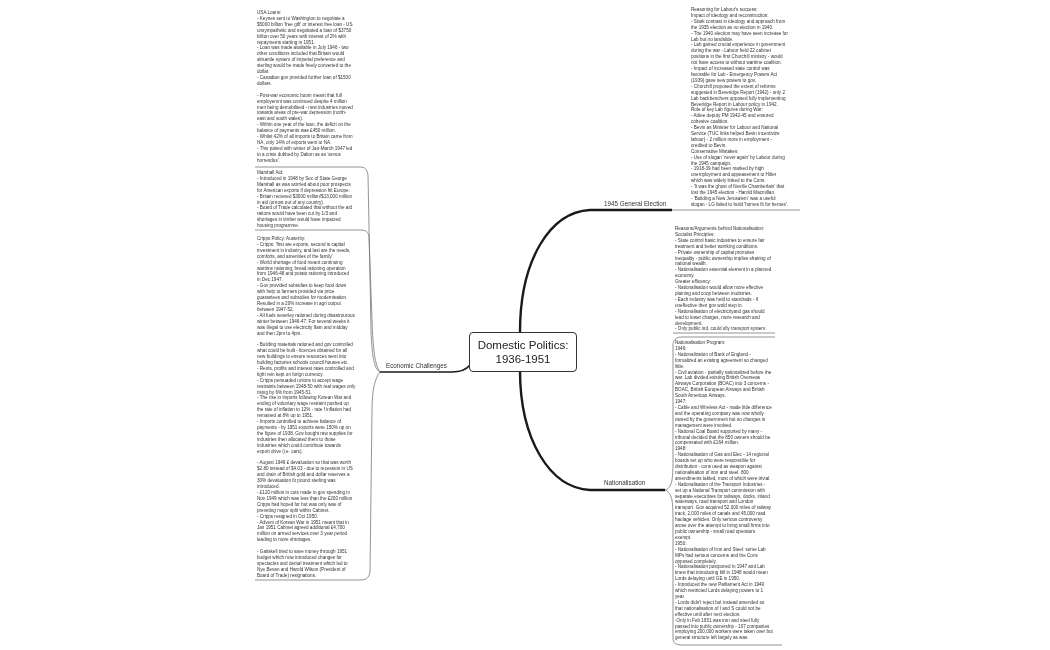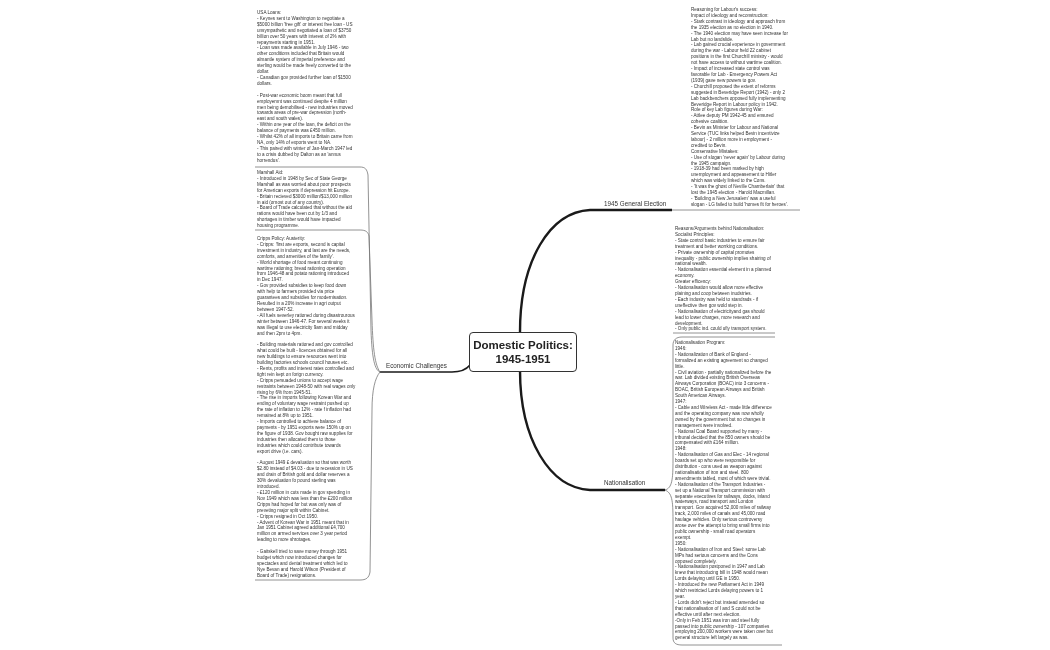--- a/index.html
+++ b/index.html
@@ -4,21 +4,21 @@
 <style>
   html, body { margin:0; padding:0; }
   body { width:1050px; height:650px; background:#ffffff; position:relative; overflow:hidden; font-family:"Liberation Sans", sans-serif; color:#222; }
   svg.links { position:absolute; left:0; top:0; width:1050px; height:650px; pointer-events:none; }
   .note { position:absolute; font-size:4.6px; line-height:5.9px; color:#333; white-space:pre-wrap; }
   .note .line { display:block; }
   .central {
     position:absolute; left:469px; top:332px; width:106px; height:38px;
     border:1.3px solid #333; border-radius:4px; background:#fff;
     display:flex; flex-direction:column; align-items:center; justify-content:center;
-    font-family:"Liberation Sans", sans-serif; font-weight:bold; font-size:11.5px; line-height:14px; color:#222; text-align:left;
+    font-family:"Liberation Sans", sans-serif; font-weight:normal; font-size:11.5px; line-height:14px; color:#222; text-align:left;
   }
   .branch-label { position:absolute; font-size:6.3px; color:#333; font-family:"Liberation Sans", sans-serif; }
 </style>
 </head>
 <body>
 
 <svg class="links" viewBox="0 0 1050 650">
 
   <path d="M 520 332 C 520 260, 550 212, 590 210 L 672 210" stroke="#1a1a1a" stroke-width="2.4" fill="none"></path>
   <path d="M 520 370 C 520 440, 550 488, 590 490 L 665 490" stroke="#1a1a1a" stroke-width="2.4" fill="none"></path>
@@ -30,21 +30,21 @@
 
   <path d="M 672 210 L 800 210" stroke="#777" stroke-width="0.8" fill="none"></path>
 
   <path d="M 665 490 C 672 488, 673 480, 673 460 L 673 345 C 673 340, 676 337, 682 337 L 775 337" stroke="#777" stroke-width="0.8" fill="none"></path>
   <path d="M 665 490 C 672 493, 673 500, 673 520 L 673 638 C 673 643, 676 645, 682 645 L 782 645" stroke="#777" stroke-width="0.8" fill="none"></path>
   <path d="M 673 333 L 775 333" stroke="#777" stroke-width="0.8" fill="none"></path>
 </svg>
 
 <div class="central">
   <span>Domestic Politics:</span>
-  <span>1945-1951</span>
+  <span>1936-1951</span>
 </div>
 
 <div class="branch-label" style="left:386px; top:362px;">Economic Challenges</div>
 <div class="branch-label" style="left:604px; top:200px;">1945 General Election</div>
 <div class="branch-label" style="left:604px; top:479px;">Nationalisation</div>
 
 <div class="note" style="left:257px; top:10px; width:120px;"><span class="line">USA Loans:</span><span class="line">- Keynes sent to Washington to negotiate a</span><span class="line">$5000 billion 'free gift' or interest free loan - US</span><span class="line">unsympathetic and negotiated a loan of $3750</span><span class="line">billion over 50 years with interest of 2% with</span><span class="line">repayments starting in 1951.</span><span class="line">- Loan was made available in July 1946 - two</span><span class="line">other conditions included that Britain would</span><span class="line">almantle system of imperial preference and</span><span class="line">sterling would be made freely converted to the</span><span class="line">dollar.</span><span class="line">- Canadian gov provided further loan of $1500</span><span class="line">dollars.</span><span class="line">&nbsp;</span><span class="line">- Post-war economic boom meant that full</span><span class="line">employemnt was continued despite 4 million</span><span class="line">men being demobilised - new industries moved</span><span class="line">towards areas of pre-war depression (north-</span><span class="line">east and south wales).</span><span class="line">- Within one year of the loan, the deficit on the</span><span class="line">balance of payments was £450 million.</span><span class="line">- Whilst 42% of all imports to Britain came from</span><span class="line">NA, only 14% of exports went to NA.</span><span class="line">- This paired with winter of Jan-March 1947 led</span><span class="line">to a crisis dubbed by Dalton as an 'annus</span><span class="line">horrendus'.</span></div>
 <div class="note" style="left:257px; top:170px; width:120px;"><span class="line">Marshall Aid:</span><span class="line">- Introduced in 1948 by Sec of State George</span><span class="line">Marshall as was worried about poor prospects</span><span class="line">for American exports if depression hit Europe.</span><span class="line">- Britain recieved $3000 million/$13,000 million</span><span class="line">in aid (ornost out of any country).</span><span class="line">- Board of Trade calculated that without the aid</span><span class="line">rations would have been cut by 1/3 and</span><span class="line">shortages in timber would have impacted</span><span class="line">housing programme.</span></div>
 <div class="note" style="left:257px; top:236px; width:120px;"><span class="line">Cripps Policy: Austerity:</span><span class="line">- Cripps: 'first are exports, second is capital</span><span class="line">investment in industry, and last are the needs,</span><span class="line">comforts, and amenities of the family'.</span><span class="line">- World shortage of food meant continuing</span><span class="line">wartime rationing; bread rationing operation</span><span class="line">from 1946-48 and potato rationing introduced</span><span class="line">in Dec 1947.</span><span class="line">- Gov provided subsidies to keep food down</span><span class="line">with help to farmers provided via price</span><span class="line">guarantees and subsidies for modernisation.</span><span class="line">Resulted in a 20% increase in agri output</span><span class="line">between 1947-52.</span><span class="line">- All fuels severley rationed during disastrourous</span><span class="line">winter between 1946-47. For several weeks it</span><span class="line">was illegal to use electricity 9am and midday</span><span class="line">and then 2pm to 4pm.</span><span class="line">&nbsp;</span><span class="line">- Building materials rationed and gov controlled</span><span class="line">what could be built - licences obtained for all</span><span class="line">new buildings to ensure resources went into</span><span class="line">building factories schools council houses etc.</span><span class="line">- Rents, profits and interest rates controlled and</span><span class="line">tight rein kept on forign currency.</span><span class="line">- Cripps persuaded unions to accept wage</span><span class="line">restraints between 1948-50 with real wages only</span><span class="line">rising by 6% from 1945-51.</span><span class="line">- The rise in imports following Korean War and</span><span class="line">ending of voluntary wage restraint pushed up</span><span class="line">the rate of inflation to 12% - rate f inflation had</span><span class="line">remained at 8% up to 1951.</span><span class="line">- Imports controlled to achieve balance of</span><span class="line">payments - by 1951 exports were 150% up on</span><span class="line">the figure of 1938. Gov bought raw supplies for</span><span class="line">industries then allocated them to those</span><span class="line">industries which could contribute towards</span><span class="line">export drive (i.e. cars).</span><span class="line">&nbsp;</span><span class="line">- August 1949 £ devaluation so that was worth</span><span class="line">$2.80 instead of $4.03 - due to recession in US</span><span class="line">and drain of British gold and dollar reserves a</span><span class="line">30% devaluation fo pound sterling was</span><span class="line">introduced.</span><span class="line">- £120 million in cuts made in gov spending in</span><span class="line">Nov 1949 which was less than the £200 million</span><span class="line">Cripps had hoped for but was only was of</span><span class="line">preveting major split within Cabinet.</span><span class="line">- Cripps resigned in Oct 1950.</span><span class="line">- Advent of Korean War in 1951 meant that in</span><span class="line">Jan 1951 Cabinet agreed additional £4,700</span><span class="line">million on armed services over 3 year period</span><span class="line">leading to more shrotages.</span><span class="line">&nbsp;</span><span class="line">- Gaitskell tried to save money through 1951</span><span class="line">budget which now introduced changes for</span><span class="line">spectacles and dental treatment which led to</span><span class="line">Nye Bevan and Harold Wilson (President of</span><span class="line">Board of Trade) resignations.</span></div>
 

